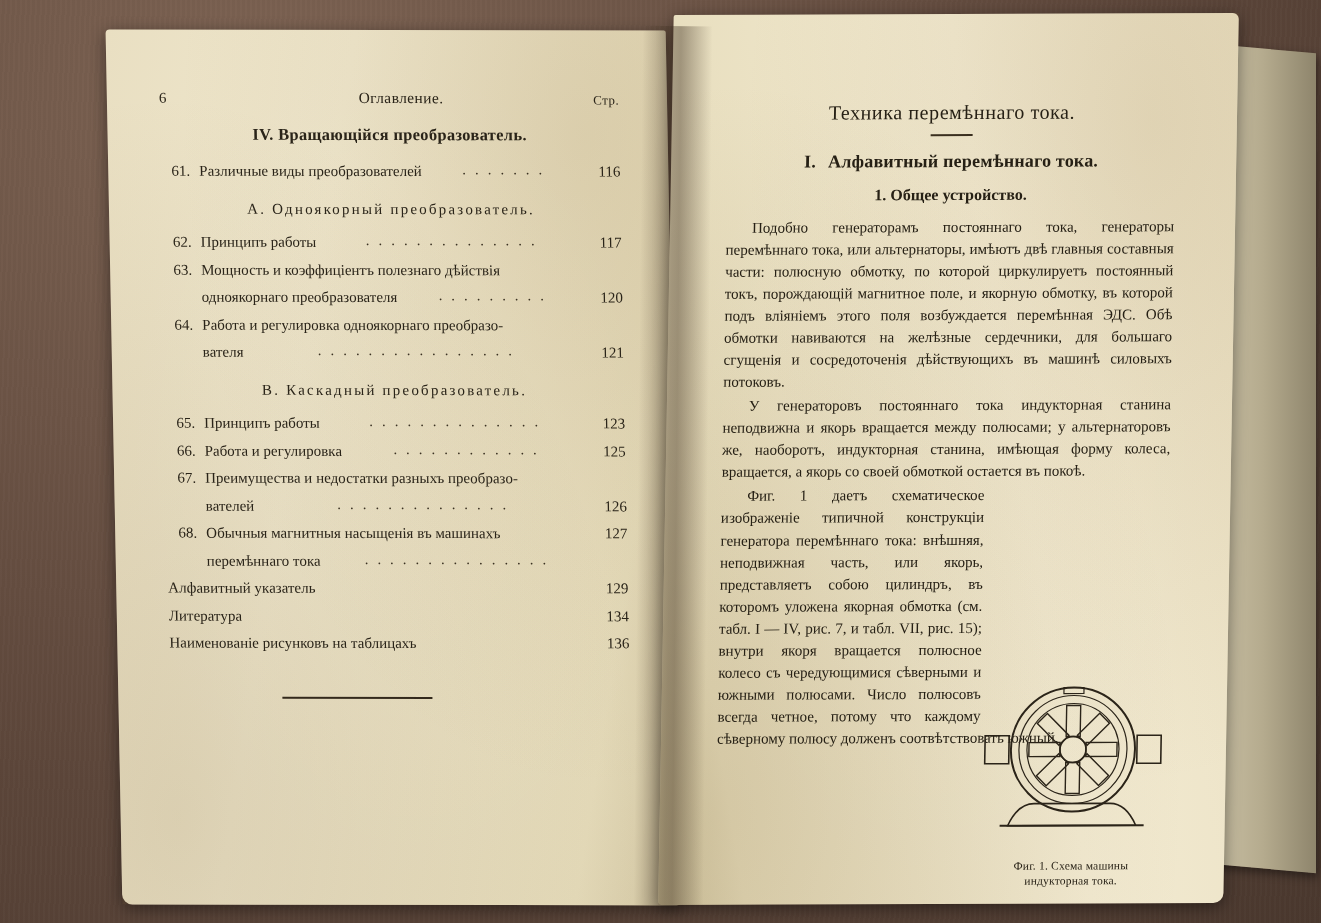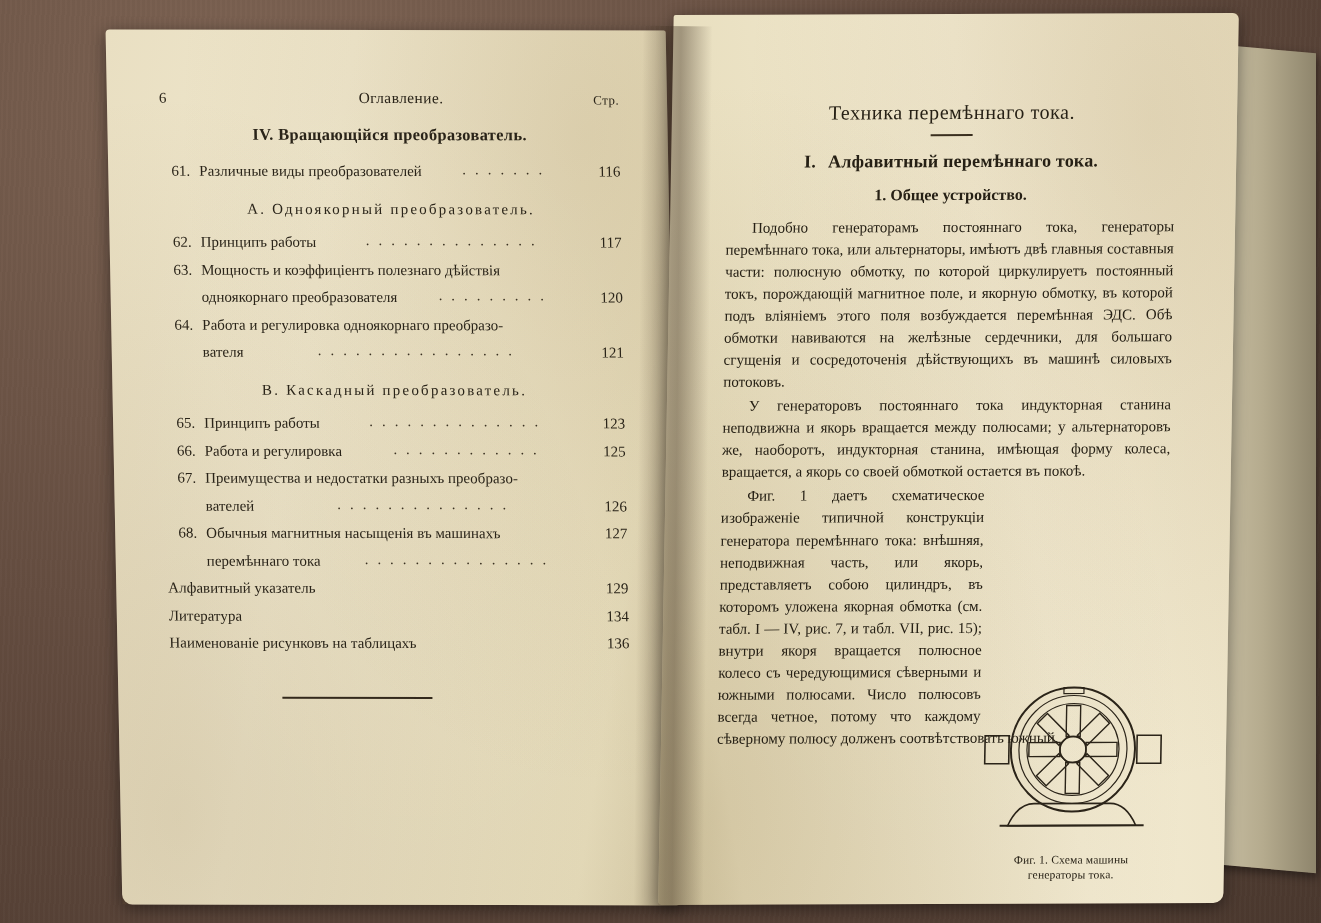--- a/index.html
+++ b/index.html
@@ -122,21 +122,21 @@
     font-size:16px;font-weight:bold;text-align:center;margin:4px 0 9px 0;
   }
   .rp p{margin:0 0 2px 0;text-align:justify;text-indent:26px;}
   .flowbox{
     float:right;width:185px;height:228px;margin:6px 0 0 12px;shape-outside:border-box;
   }
   .figwrap{
     position:absolute;right:-8px;top:560px;width:200px;text-align:center;
   }
   .figcap{
-    font-size:11.5px;line-height:1.3;letter-spacing:.2px;
+    font-size:11.5px;line-height:1.3;margin-top:6px;letter-spacing:.2px;
   }
   svg{display:block;margin:0 auto;}
   .ink{stroke:#2b2419;fill:none;}
   
   .warp-l{filter:none;}
 </style>
 </head>
 <body>
 
 <div class="desk"></div>
@@ -297,21 +297,21 @@
               <rect x="87" y="48" width="14" height="31" transform="rotate(45 94 92)"></rect>
               <rect x="87" y="105" width="14" height="31" transform="rotate(45 94 92)"></rect>
               <rect x="50" y="85" width="31" height="14" transform="rotate(45 94 92)"></rect>
               <rect x="107" y="85" width="31" height="14" transform="rotate(45 94 92)"></rect>
             </g>
 
             <path class="ink" d="M84 30 h20 v6 h-20 z" stroke-width="1.2"></path>
           </svg>
           <div class="figcap">
             <div>Фиг. 1.  Схема машины</div>
-            <div>генераторы тока.</div>
+            <div>индукторная тока.</div>
           </div>
         </div>
 
       </div>
     </div>
   </div>
 
   <div class="gutter"></div>
 </div>
 

